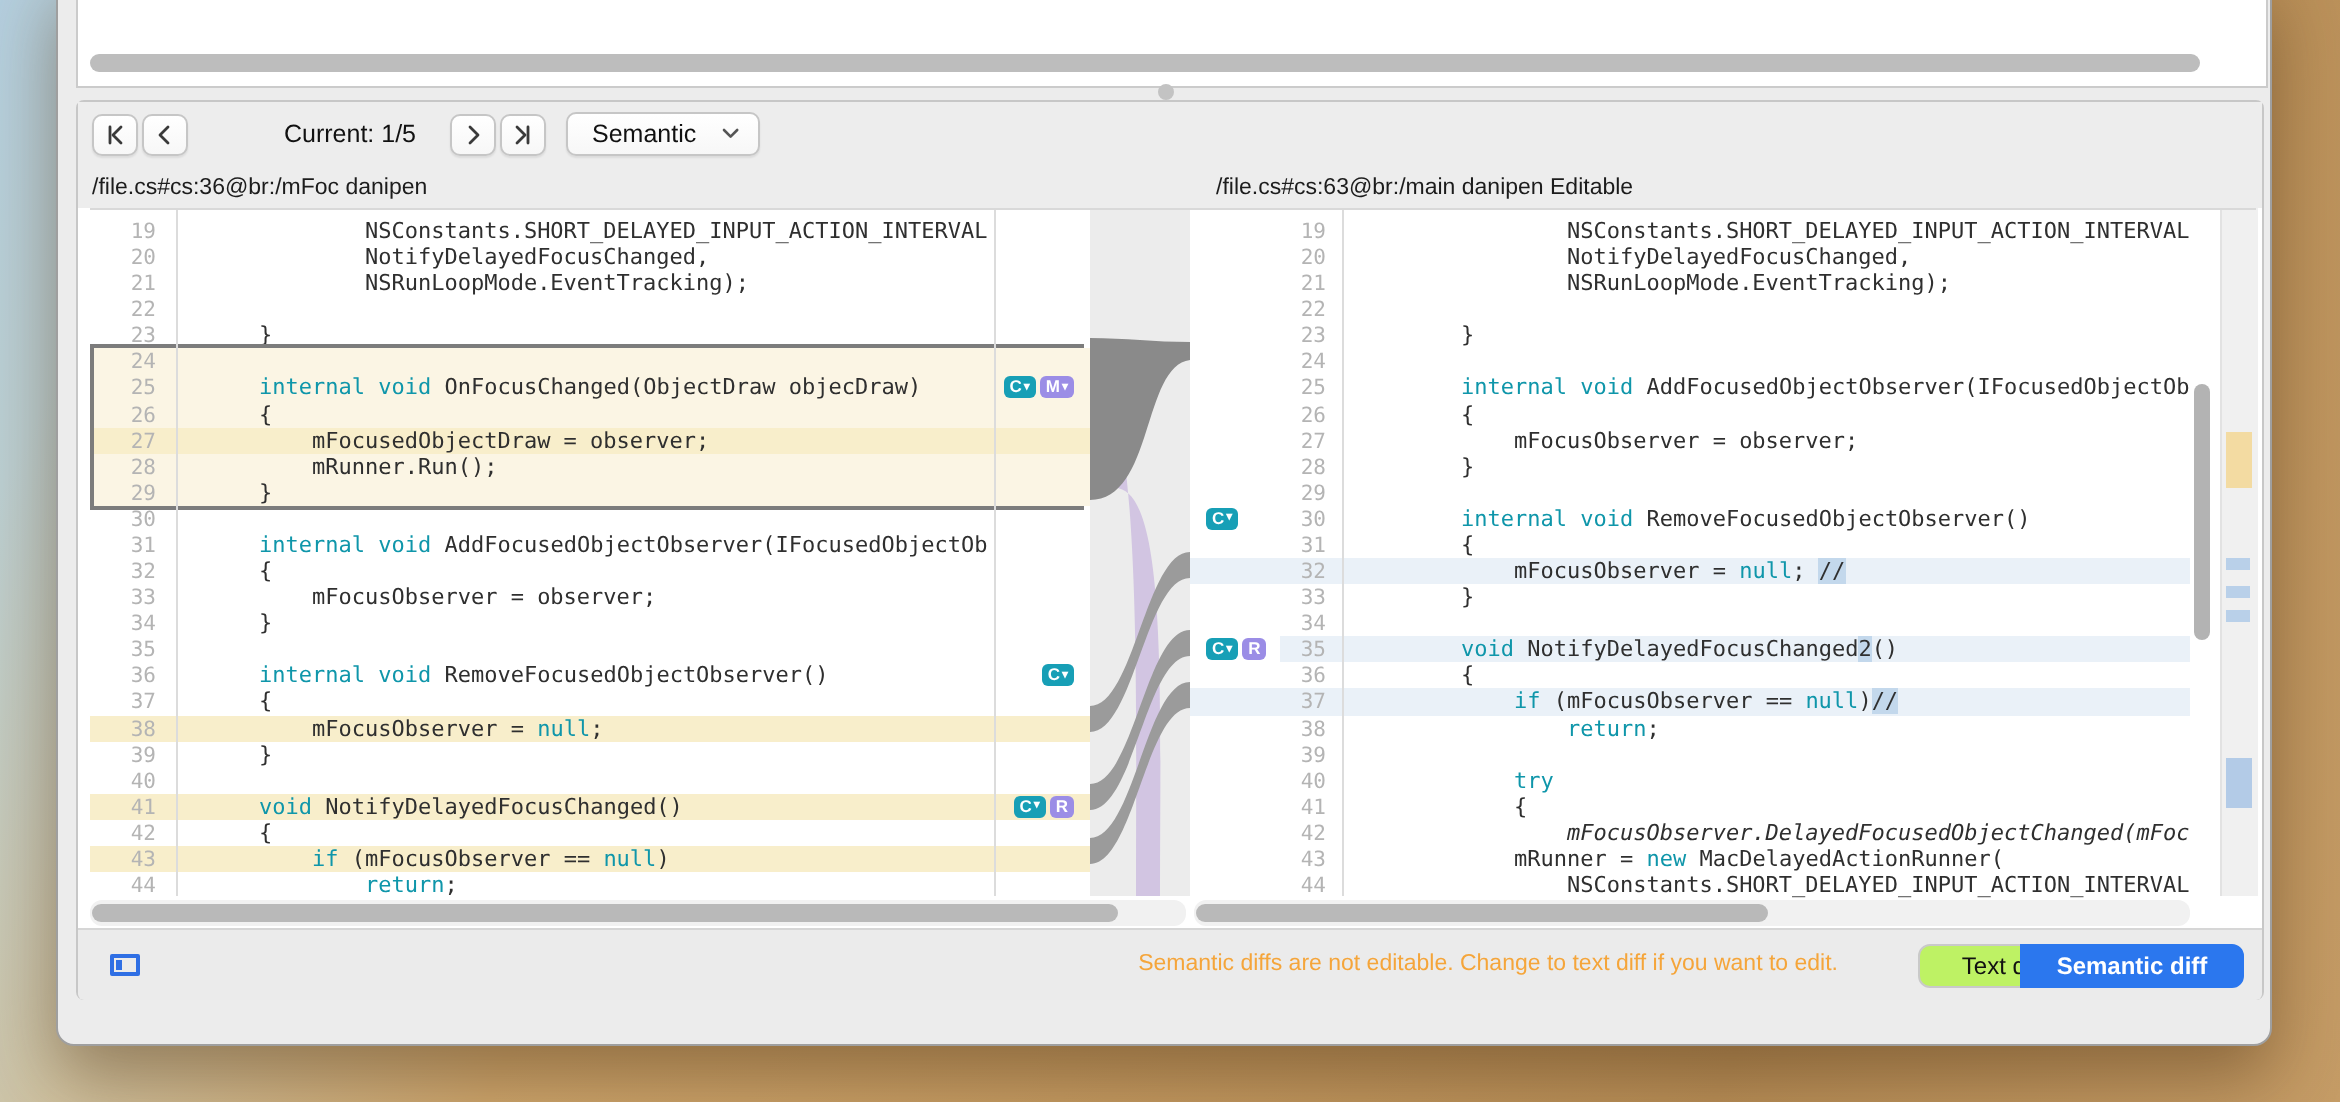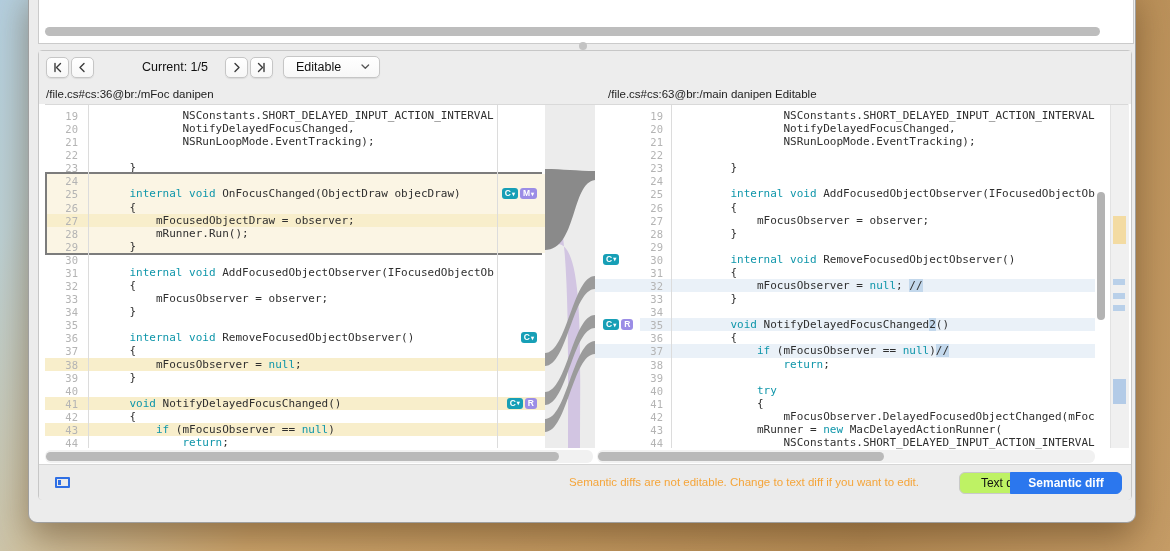--- a/index.html
+++ b/index.html
@@ -130,21 +130,21 @@
         <path d="M4 1.5 8 5.5l-4 4"></path>
       </svg>
   </button>
   <button class="nav-btn" id="btn-last">
     <svg width="11" height="11" viewBox="0 0 11 11" fill="none" stroke="#3a3a3a" stroke-width="1.4" stroke-linecap="round" stroke-linejoin="round">
         <path d="M8 1.5v8"></path>
         <path d="M2.5 1.5 6.5 5.5l-4 4"></path>
       </svg>
   </button>
   <div class="abs options-btn">
-    <span>Editable</span>
+    <span>Semantic</span>
     <svg width="9" height="6" viewBox="0 0 9 6" fill="none" stroke="#555" stroke-width="1.3" stroke-linecap="round" stroke-linejoin="round">
         <path d="M1 1l3.3 3.3L7.6 1"></path>
       </svg>
   </div>
 
   <div class="abs hdr" id="hdr-left">/file.cs#cs:36@br:/mFoc danipen</div>
   <div class="abs hdr" id="hdr-right">/file.cs#cs:63@br:/main danipen Editable</div>
 
   <div class="abs pane-topline"></div>
 
@@ -372,21 +372,21 @@
       <div class="crow" style="top: 275.68px; height: 13.08px;">
         <span class="num" style="left: 45px; width: 23px;">40</span>
         <span class="code" style="left: 109px;">        <span class="kw">try</span></span>
       </div>
       <div class="crow" style="top: 288.76px; height: 13.08px;">
         <span class="num" style="left: 45px; width: 23px;">41</span>
         <span class="code" style="left: 109px;">        {</span>
       </div>
       <div class="crow" style="top: 301.84px; height: 13.08px;">
         <span class="num" style="left: 45px; width: 23px;">42</span>
-        <span class="code" style="left: 109px;">            mFocusObserver.DelayedFocusedObjectChanged(mFoc</span>
+        <span class="code" style="left: 109px; font-style: italic;">            mFocusObserver.DelayedFocusedObjectChanged(mFoc</span>
       </div>
       <div class="crow" style="top: 314.92px; height: 13.08px;">
         <span class="num" style="left: 45px; width: 23px;">43</span>
         <span class="code" style="left: 109px;">        mRunner = <span class="kw">new</span> MacDelayedActionRunner(</span>
       </div>
       <div class="crow" style="top: 328px; height: 13.08px;">
         <span class="num" style="left: 45px; width: 23px;">44</span>
         <span class="code" style="left: 109px;">            NSConstants.SHORT_DELAYED_INPUT_ACTION_INTERVAL</span>
       </div>
       <div class="crow" style="top: 341.08px; height: 13.08px;">

